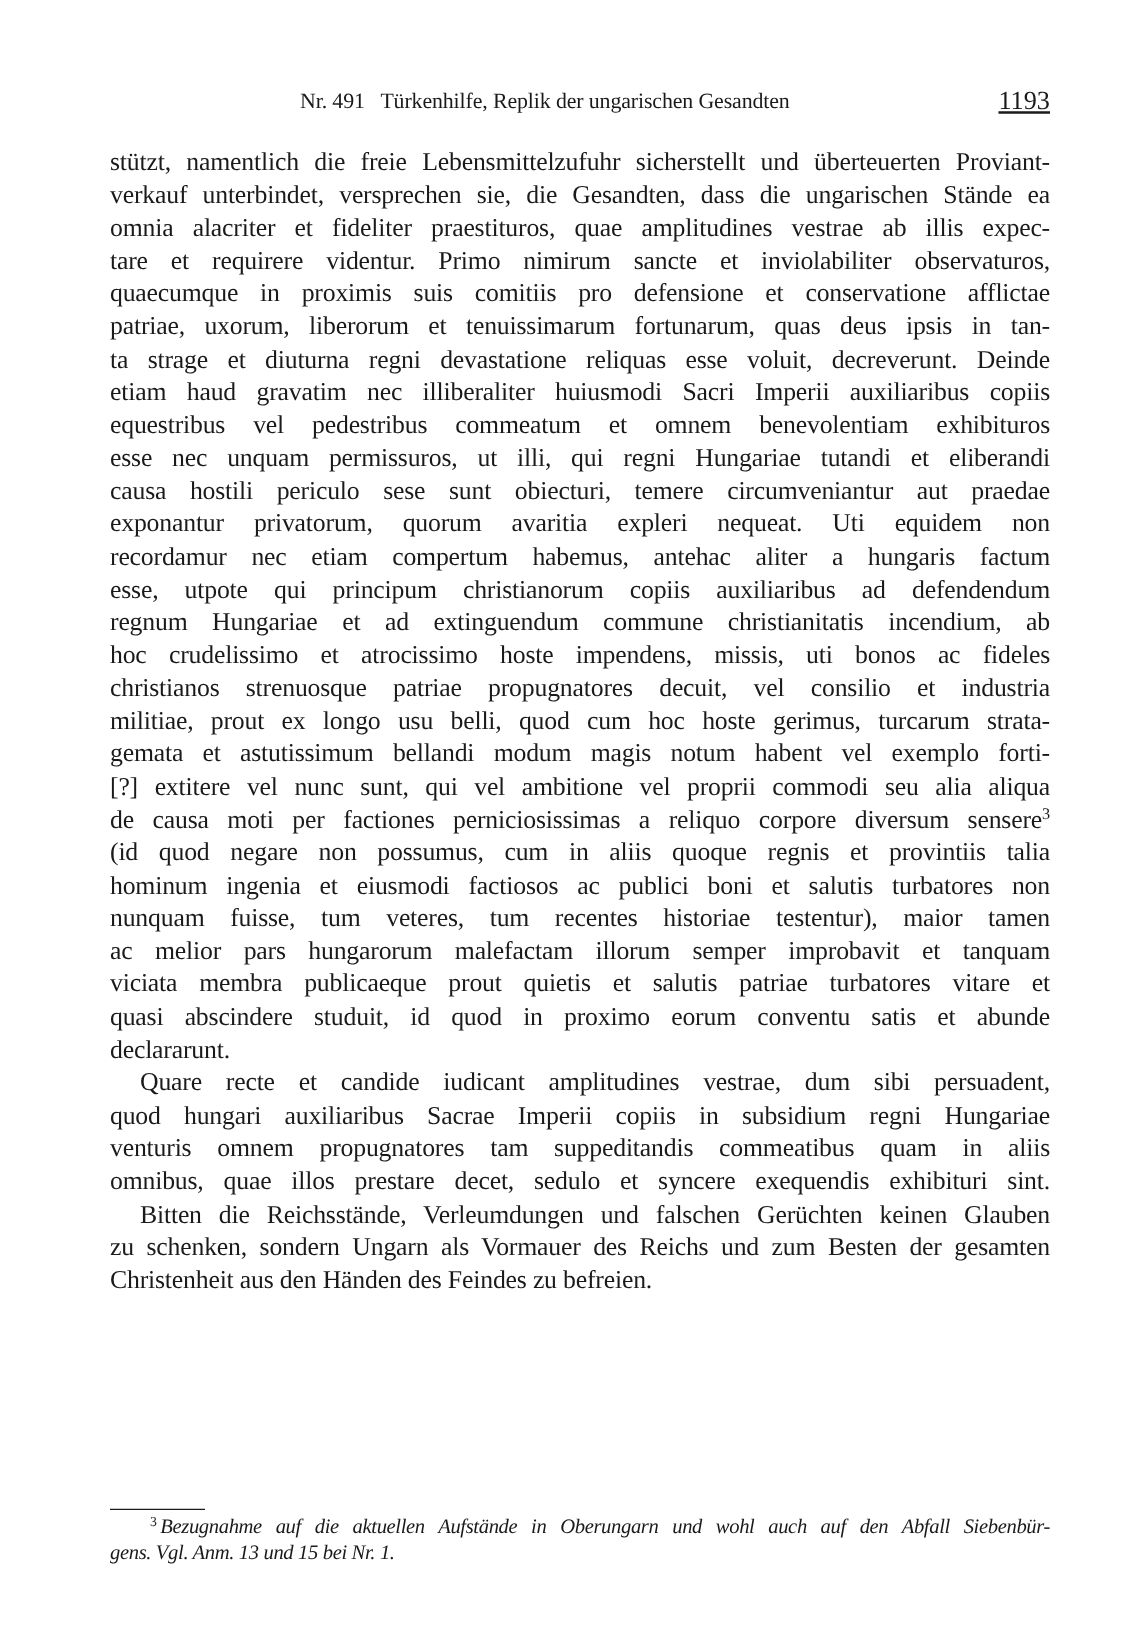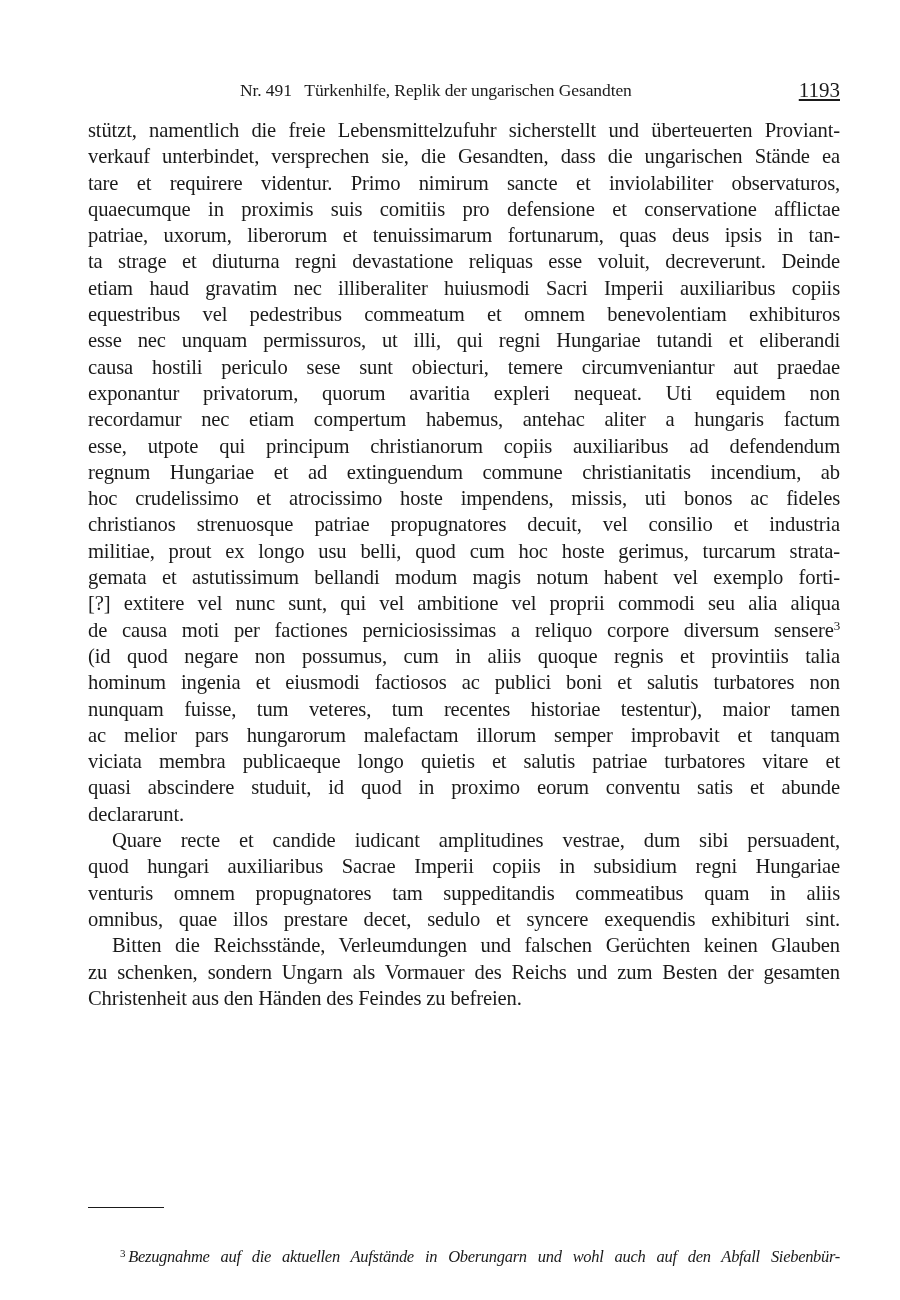--- a/index.html
+++ b/index.html
@@ -1,46 +1,47 @@
 <!DOCTYPE html>
 <html><head>
 <meta charset="utf-8">
 <style>
   html, body { margin: 0; padding: 0; background: #ffffff; }
   body { width: 900px; height: 1300px; position: relative; overflow: hidden;
          font-family: "Liberation Serif", "DejaVu Serif", serif; color: #1a1a1a; }
-  .header { position: absolute; top: 78px; left: 0; width: 900px; height: 30px; }
+  .header { position: absolute; top: 68px; left: 0; width: 900px; height: 30px; }
   .hdr-title { position: absolute; left: 240px; top: 2px; font-size: 17.5px; letter-spacing: -0.1px; }
   .hdr-page { position: absolute; right: 60px; top: 0px; font-size: 21px; text-decoration: underline; }
   .body-text { position: absolute; left: 88px; top: 117px; width: 752px; }
   .line { display: block; height: 26.3px; line-height: 26.3px; font-size: 20.6px;
           white-space: nowrap; text-align: justify; text-align-last: justify; letter-spacing: -0.15px; }
   .line.last { text-align-last: left; }
   .line.indent { padding-left: 24px; }
   .it { }
   sup.fnref { font-size: 13px; line-height: 0; vertical-align: 7px; }
   .fn-rule { position: absolute; left: 88px; top: 1207px; width: 76px; height: 1px; background: #1a1a1a; }
   .footnote { position: absolute; left: 88px; top: 1210px; width: 752px; font-style: italic; }
   .fn-line { display: block; height: 21px; line-height: 21px; font-size: 16.5px; white-space: nowrap;
-             text-align: justify; text-align-last: justify; letter-spacing: -0.3px; margin-top: 36px; }
+             text-align: justify; text-align-last: justify; letter-spacing: -0.3px; }
   .fn-line.first { padding-left: 32px; }
   .fn-line.last { text-align-last: left; }
   .fn-num { font-style: normal; font-size: 11px; vertical-align: 5px; line-height: 0; margin-right: 3px; }
 </style>
 </head>
 <body>
 
 <div class="header">
   <span class="hdr-title" style="white-space:pre">Nr. 491   Türkenhilfe, Replik der ungarischen Gesandten</span>
   <span class="hdr-page">1193</span>
 </div>
 
 <div class="body-text">
   <span class="line it">stützt, namentlich die freie Lebensmittelzufuhr sicherstellt und überteuerten Proviant-</span>
   <span class="line"><span class="it">verkauf unterbindet, versprechen sie, die Gesandten, dass die ungarischen Stände</span> <span>ea</span></span>
+  <span class="line">omnia alacriter et fideliter praestituros, quae amplitudines vestrae ab illis expec-</span>
   <span class="line">tare et requirere videntur. Primo nimirum sancte et inviolabiliter observaturos,</span>
   <span class="line">quaecumque in proximis suis comitiis pro defensione et conservatione afflictae</span>
   <span class="line">patriae, uxorum, liberorum et tenuissimarum fortunarum, quas deus ipsis in tan-</span>
   <span class="line">ta strage et diuturna regni devastatione reliquas esse voluit, decreverunt. Deinde</span>
   <span class="line">etiam haud gravatim nec illiberaliter huiusmodi Sacri Imperii auxiliaribus copiis</span>
   <span class="line">equestribus vel pedestribus commeatum et omnem benevolentiam exhibituros</span>
   <span class="line">esse nec unquam permissuros, ut illi, qui regni Hungariae tutandi et eliberandi</span>
   <span class="line">causa hostili periculo sese sunt obiecturi, temere circumveniantur aut praedae</span>
   <span class="line">exponantur privatorum, quorum avaritia expleri nequeat. Uti equidem non</span>
   <span class="line">recordamur nec etiam compertum habemus, antehac aliter a hungaris factum</span>
@@ -49,21 +50,21 @@
   <span class="line">hoc crudelissimo et atrocissimo hoste impendens, missis, uti bonos ac fideles</span>
   <span class="line">christianos strenuosque patriae propugnatores decuit, vel consilio et industria</span>
   <span class="line">militiae, prout ex longo usu belli, quod cum hoc hoste gerimus, turcarum strata-</span>
   <span class="line">gemata et astutissimum bellandi modum magis notum habent vel exemplo forti-</span>
   <span class="line"><span class="it">[?]</span> <span>extitere vel nunc sunt, qui vel ambitione vel proprii commodi seu alia aliqua</span></span>
   <span class="line"><span>de causa moti per factiones perniciosissimas a reliquo corpore diversum sensere</span><sup class="fnref">3</sup></span>
   <span class="line">(id quod negare non possumus, cum in aliis quoque regnis et provintiis talia</span>
   <span class="line">hominum ingenia et eiusmodi factiosos ac publici boni et salutis turbatores non</span>
   <span class="line">nunquam fuisse, tum veteres, tum recentes historiae testentur), maior tamen</span>
   <span class="line">ac melior pars hungarorum malefactam illorum semper improbavit et tanquam</span>
-  <span class="line">viciata membra publicaeque longo quietis et salutis patriae turbatores vitare et</span>
+  <span class="line">viciata membra publicaeque prout quietis et salutis patriae turbatores vitare et</span>
   <span class="line">quasi abscindere studuit, id quod in proximo eorum conventu satis et abunde</span>
   <span class="line last">declararunt.</span>
   <span class="line indent">Quare recte et candide iudicant amplitudines vestrae, dum sibi persuadent,</span>
   <span class="line">quod hungari auxiliaribus Sacrae Imperii copiis in subsidium regni Hungariae</span>
   <span class="line">venturis omnem propugnatores tam suppeditandis commeatibus quam in aliis</span>
   <span class="line">omnibus, quae illos prestare decet, sedulo et syncere exequendis exhibituri sint.</span>
   <span class="line it indent">Bitten die Reichsstände, Verleumdungen und falschen Gerüchten keinen Glauben</span>
   <span class="line it">zu schenken, sondern Ungarn als Vormauer des Reichs und zum Besten der gesamten</span>
   <span class="line it last">Christenheit aus den Händen des Feindes zu befreien.</span>
 </div>

